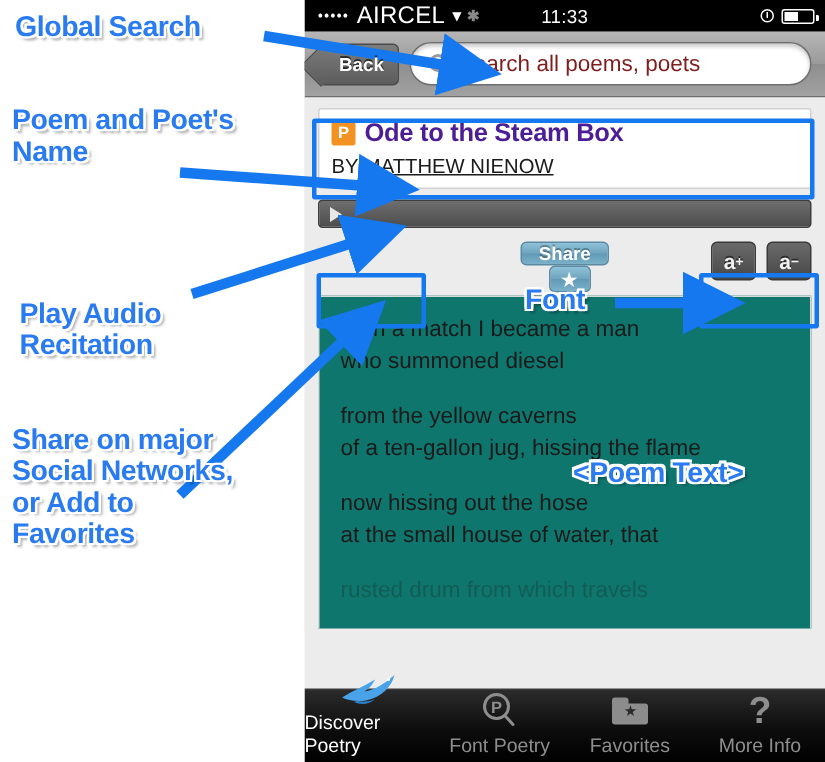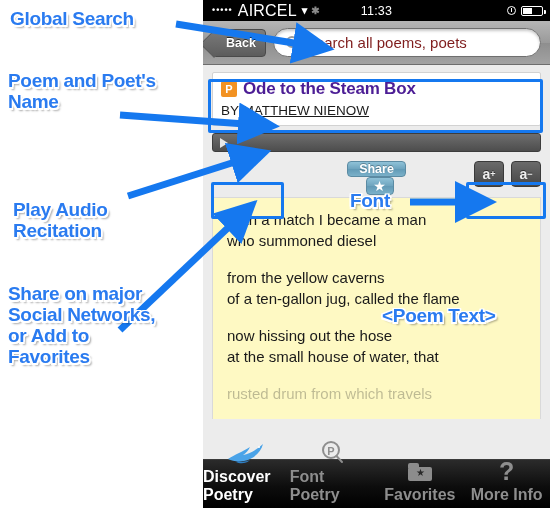--- a/index.html
+++ b/index.html
@@ -149,40 +149,40 @@
     width: 30px; height: 26px; border-radius: 4px;
     background: linear-gradient(to bottom, #6a6a6a, #474747);
     border: 1px solid #3a3a3a;
     color: #efefef; font-size: 14px; font-weight: bold;
     display: flex; align-items: center; justify-content: center;
     text-shadow: 0 -1px 0 rgba(0,0,0,.5);
   }
   .btn-font sup { font-size: 9px; vertical-align: super; }
 
   .poembox {
-    margin-top: 8px; background: #fef9c3; border: 1px solid #d9d9d9;
+    margin-top: 8px; background: #0f766e; border: 1px solid #d9d9d9;
     border-bottom: none; height: 222px; overflow: hidden;
     padding: 11px 14px 0 14px;
   }
   .stanza { margin-bottom: 16px; }
   .pline { font-size: 15px; color: #1a1a1a; line-height: 21px; }
   .fadeline { opacity: .28; }
 
   
   .tabbar {
     position: absolute; left: 0; bottom: 0; width: 347px; height: 49px;
     background: linear-gradient(to bottom, #2b2b2b 0%, #0d0d0d 55%, #000 100%);
     border-top: 1px solid #3a3a3a;
     display: flex;
   }
   .tab {
     flex: 1; display: flex; flex-direction: column;
     align-items: center; justify-content: flex-end; padding-bottom: 4px; gap: 2px;
   }
-  .tab-label { font-size: 16px; font-weight: bold; color: #8e8e8e; }
+  .tab-label { font-size: 13px; font-weight: normal; color: #8e8e8e; }
   .tab.active .tab-label { color: #fff; }
   .tab-ico { height: 26px; display: flex; align-items: center; justify-content: center; }
 
   .ico-folder { position: relative; width: 24px; height: 18px; }
   .ico-folder .fb {
     position: absolute; bottom: 0; left: 0; width: 24px; height: 14px;
     background: #8c8c8c; border-radius: 2px;
   }
   .ico-folder .ft {
     position: absolute; top: 0; left: 0; width: 11px; height: 5px;
@@ -272,21 +272,21 @@
         </div>
       </div>
 
       <div class="poembox">
         <div class="stanza">
           <div class="pline">With a match I became a man</div>
           <div class="pline">who summoned diesel</div>
         </div>
         <div class="stanza">
           <div class="pline">from the yellow caverns</div>
-          <div class="pline">of a ten-gallon jug, called the flame</div>
+          <div class="pline">of a ten-gallon jug, hissing the flame</div>
         </div>
         <div class="stanza">
           <div class="pline">now hissing out the hose</div>
           <div class="pline">at the small house of water, that</div>
         </div>
         <div class="stanza">
           <div class="pline fadeline">rusted drum from which travels</div>
         </div>
       </div>
     </div>

